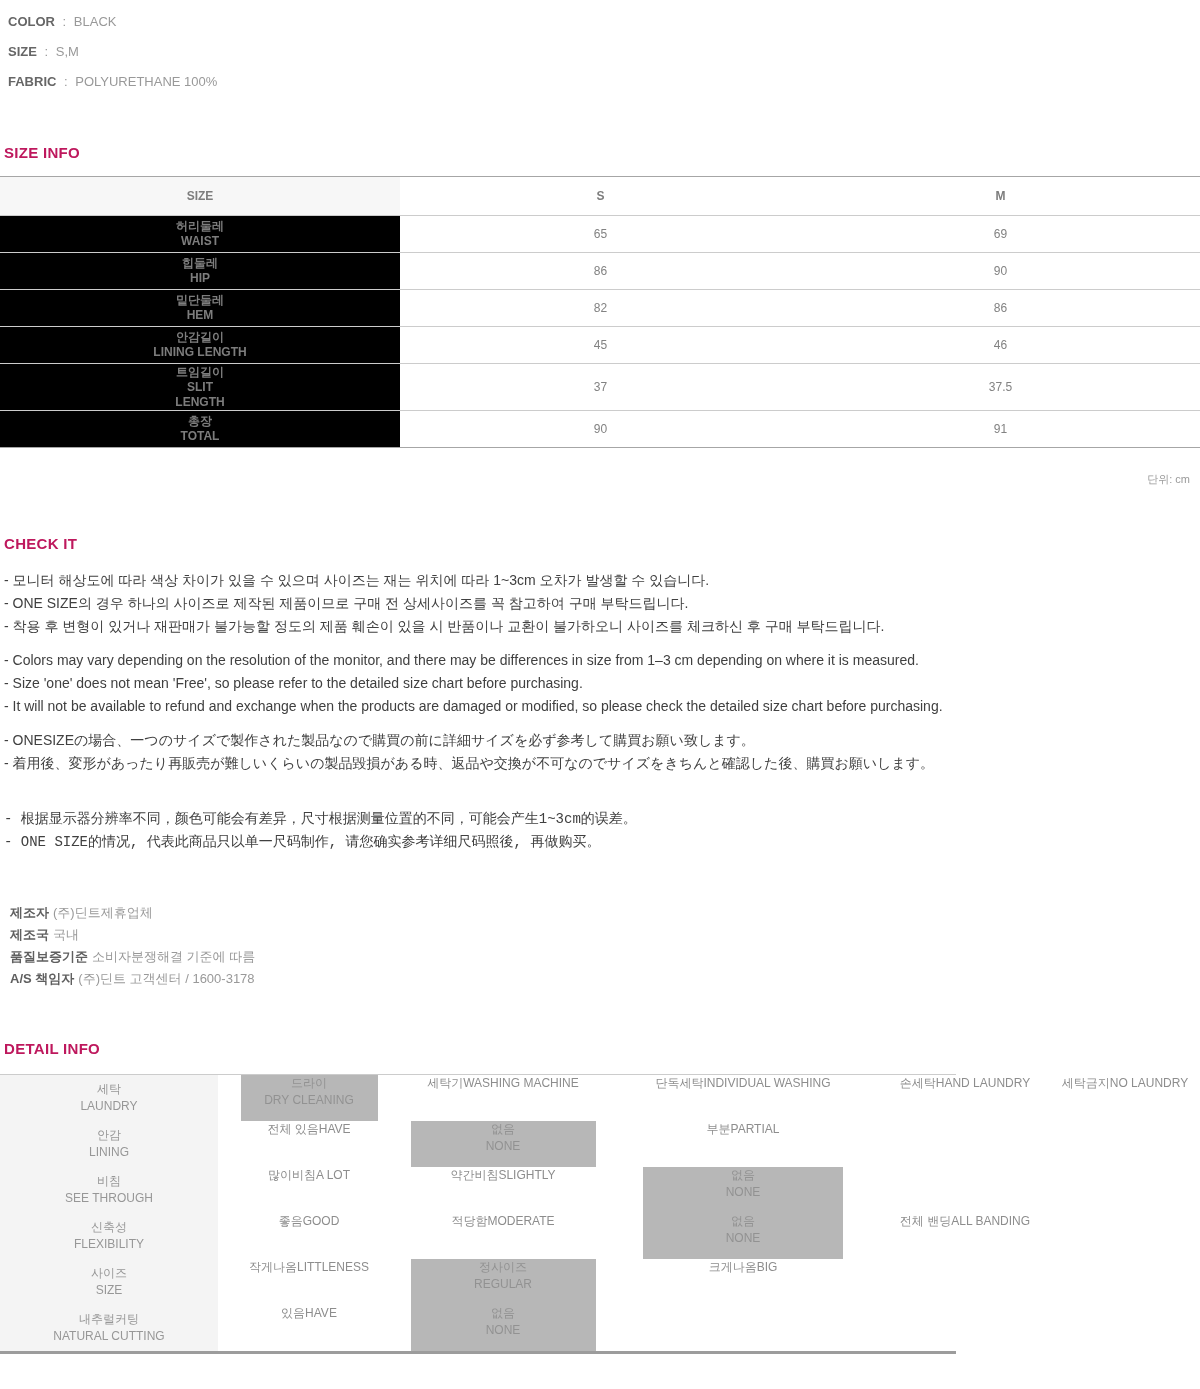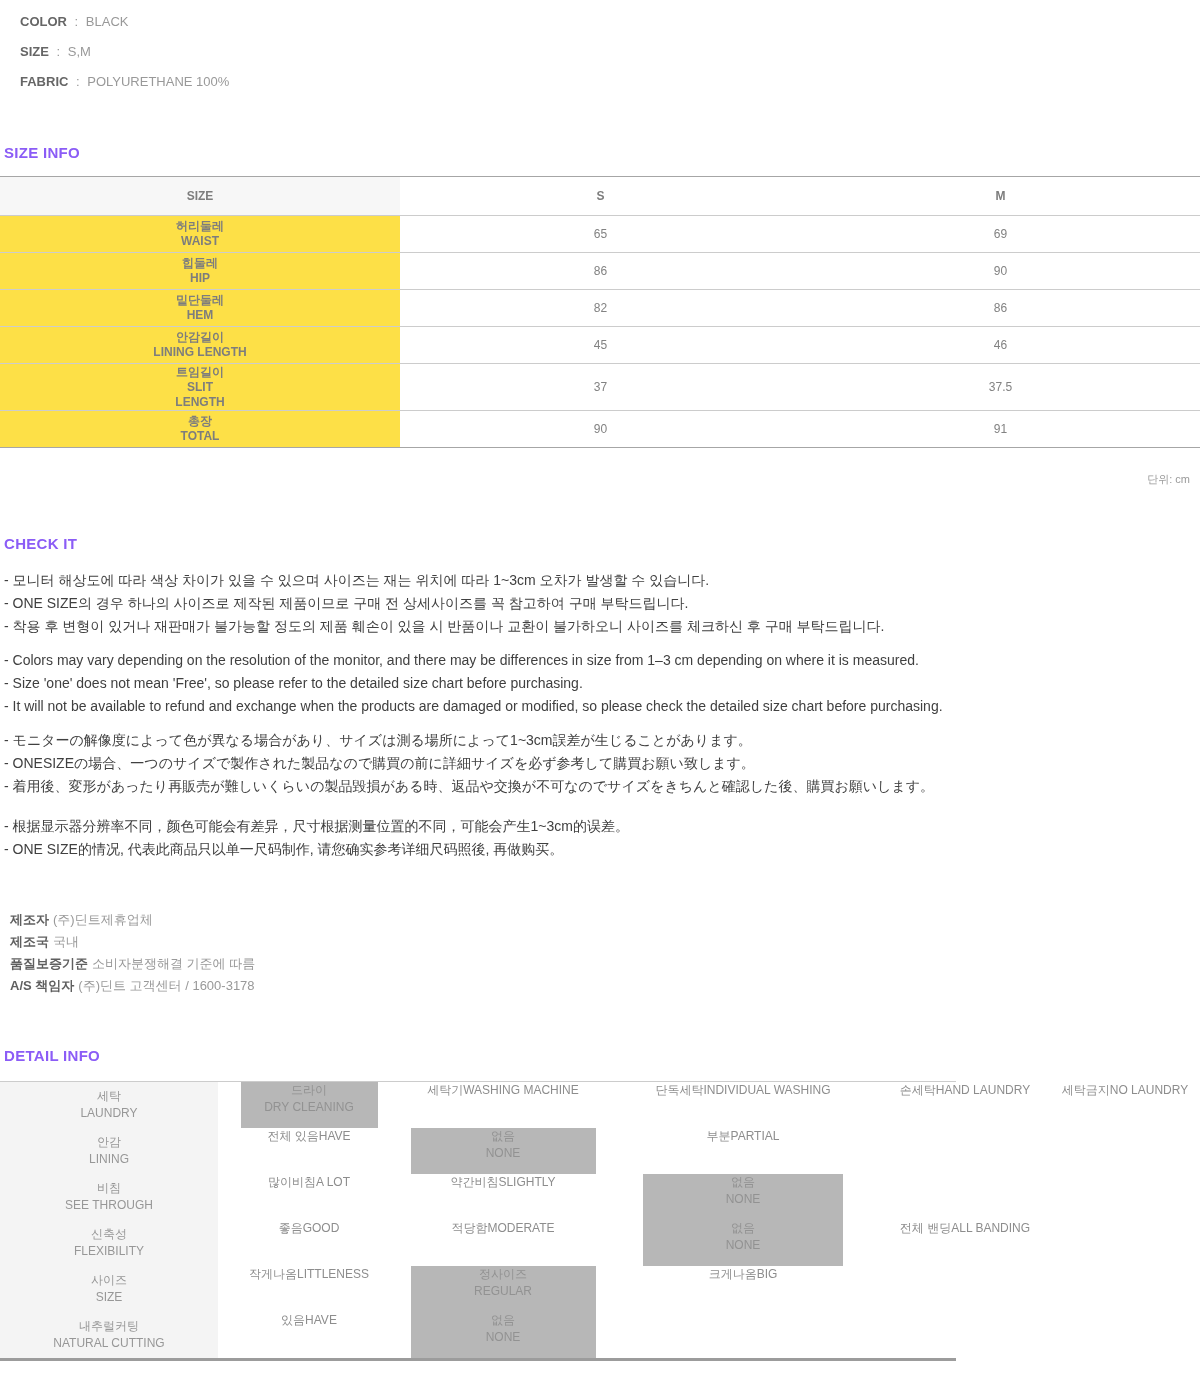--- a/index.html
+++ b/index.html
@@ -1,51 +1,51 @@
 <!DOCTYPE html>
 <html><head>
 <meta charset="utf-8">
 <style>
   * { margin:0; padding:0; box-sizing:border-box; }
   html,body { background:#fff; }
   body { font-family:"Liberation Sans","DejaVu Sans",sans-serif; }
   .page { width:1200px; height:1389px; overflow:hidden; background:#fff; }
 
   
-  .top-info { padding:7px 0 0 20px; }
+  .top-info { padding:7px 0 0 8px; }
   .top-info .line { height:30px; line-height:30px; font-size:13px; }
   .top-info .lbl { font-weight:bold; color:#666; }
   .top-info .sep { color:#999; padding:0 4px; }
   .top-info .val { color:#999; }
 
-  .section-heading { font-size:15px; font-weight:bold; color:#8b5cf6; letter-spacing:.3px; padding-left:4px; }
+  .section-heading { font-size:15px; font-weight:bold; color:#be185d; letter-spacing:.3px; padding-left:4px; }
   .h-sizeinfo { margin-top:47px; }
   .h-checkit  { margin-top:48px; }
   .h-detail   { margin-top:50px; }
 
   
   .size-table { width:1200px; border-collapse:collapse; table-layout:fixed; margin-top:15px;
                 border-top:1px solid #a6a6a6; border-bottom:1px solid #a6a6a6; }
   .size-table th, .size-table td { border-top:1px solid #ccc; text-align:center; vertical-align:middle;
                 font-size:12px; color:#828282; font-weight:normal; }
   .size-table thead th { height:39px; border-top:none; font-weight:bold; color:#7d7d7d; }
   .size-table tbody td { height:37px; }
   .size-table td.tall { height:47px; }
-  .size-table .lblcell { background:#fde047; font-weight:bold; color:#7d7d7d; }
+  .size-table .lblcell { background:#000000; font-weight:bold; color:#7d7d7d; }
   .size-table thead th.lblcell { background:#f7f7f7; }
   .size-table .kr { line-height:15px; }
   .size-table .en-sub { line-height:15px; white-space:pre-line; }
 
   .unit-note { width:1200px; text-align:right; padding-right:10px; margin-top:24px;
                font-size:11px; color:#999; }
 
   
   .paragraphs { margin-top:17px; padding-left:4px; }
   .pgroup { margin-bottom:11px; }
-  .pgroup.last-gap { margin-top:17px; }
+  .pgroup.last-gap { margin-top:33px;font-family:Liberation Mono, monospace; }
   .pline { font-size:14px; color:#404040; line-height:23px; }
 
   
   .manufacturer { margin-top:48px; padding-left:10px; }
   .mline { font-size:13px; line-height:22px; color:#999; }
   .mline .mlabel { font-weight:bold; color:#5f5f5f; padding-right:4px; }
 
   
   .detail-grid { width:956px; margin-top:17px; border-top:1px solid #ccc; border-bottom:3px solid #9c9c9c; }
   .drow { display:grid; grid-template-columns:218px 182px 206px 274px 170px 150px; height:46px; }
@@ -160,21 +160,20 @@
       <div class="pline">- 모니터 해상도에 따라 색상 차이가 있을 수 있으며 사이즈는 재는 위치에 따라 1~3cm 오차가 발생할 수 있습니다.</div>
       <div class="pline">- ONE SIZE의 경우 하나의 사이즈로 제작된 제품이므로 구매 전 상세사이즈를 꼭 참고하여 구매 부탁드립니다.</div>
       <div class="pline">- 착용 후 변형이 있거나 재판매가 불가능할 정도의 제품 훼손이 있을 시 반품이나 교환이 불가하오니 사이즈를 체크하신 후 구매 부탁드립니다.</div>
     </div>
     <div class="pgroup">
       <div class="pline">- Colors may vary depending on the resolution of the monitor, and there may be differences in size from 1–3 cm depending on where it is measured.</div>
       <div class="pline">- Size 'one' does not mean 'Free', so please refer to the detailed size chart before purchasing.</div>
       <div class="pline">- It will not be available to refund and exchange when the products are damaged or modified, so please check the detailed size chart before purchasing.</div>
     </div>
     <div class="pgroup">
-      <div class="pline">- モニターの解像度によって色が異なる場合があり、サイズは測る場所によって1~3cm誤差が生じることがあります。</div>
       <div class="pline">- ONESIZEの場合、一つのサイズで製作された製品なので購買の前に詳細サイズを必ず参考して購買お願い致します。</div>
       <div class="pline">- 着用後、変形があったり再販売が難しいくらいの製品毀損がある時、返品や交換が不可なのでサイズをきちんと確認した後、購買お願いします。</div>
     </div>
     <div class="pgroup last-gap">
       <div class="pline">- 根据显示器分辨率不同，颜色可能会有差异，尺寸根据测量位置的不同，可能会产生1~3cm的误差。</div>
       <div class="pline">- ONE SIZE的情况, 代表此商品只以单一尺码制作, 请您确实参考详细尺码照後, 再做购买。</div>
     </div>
   </div>
 
   <div class="manufacturer">

